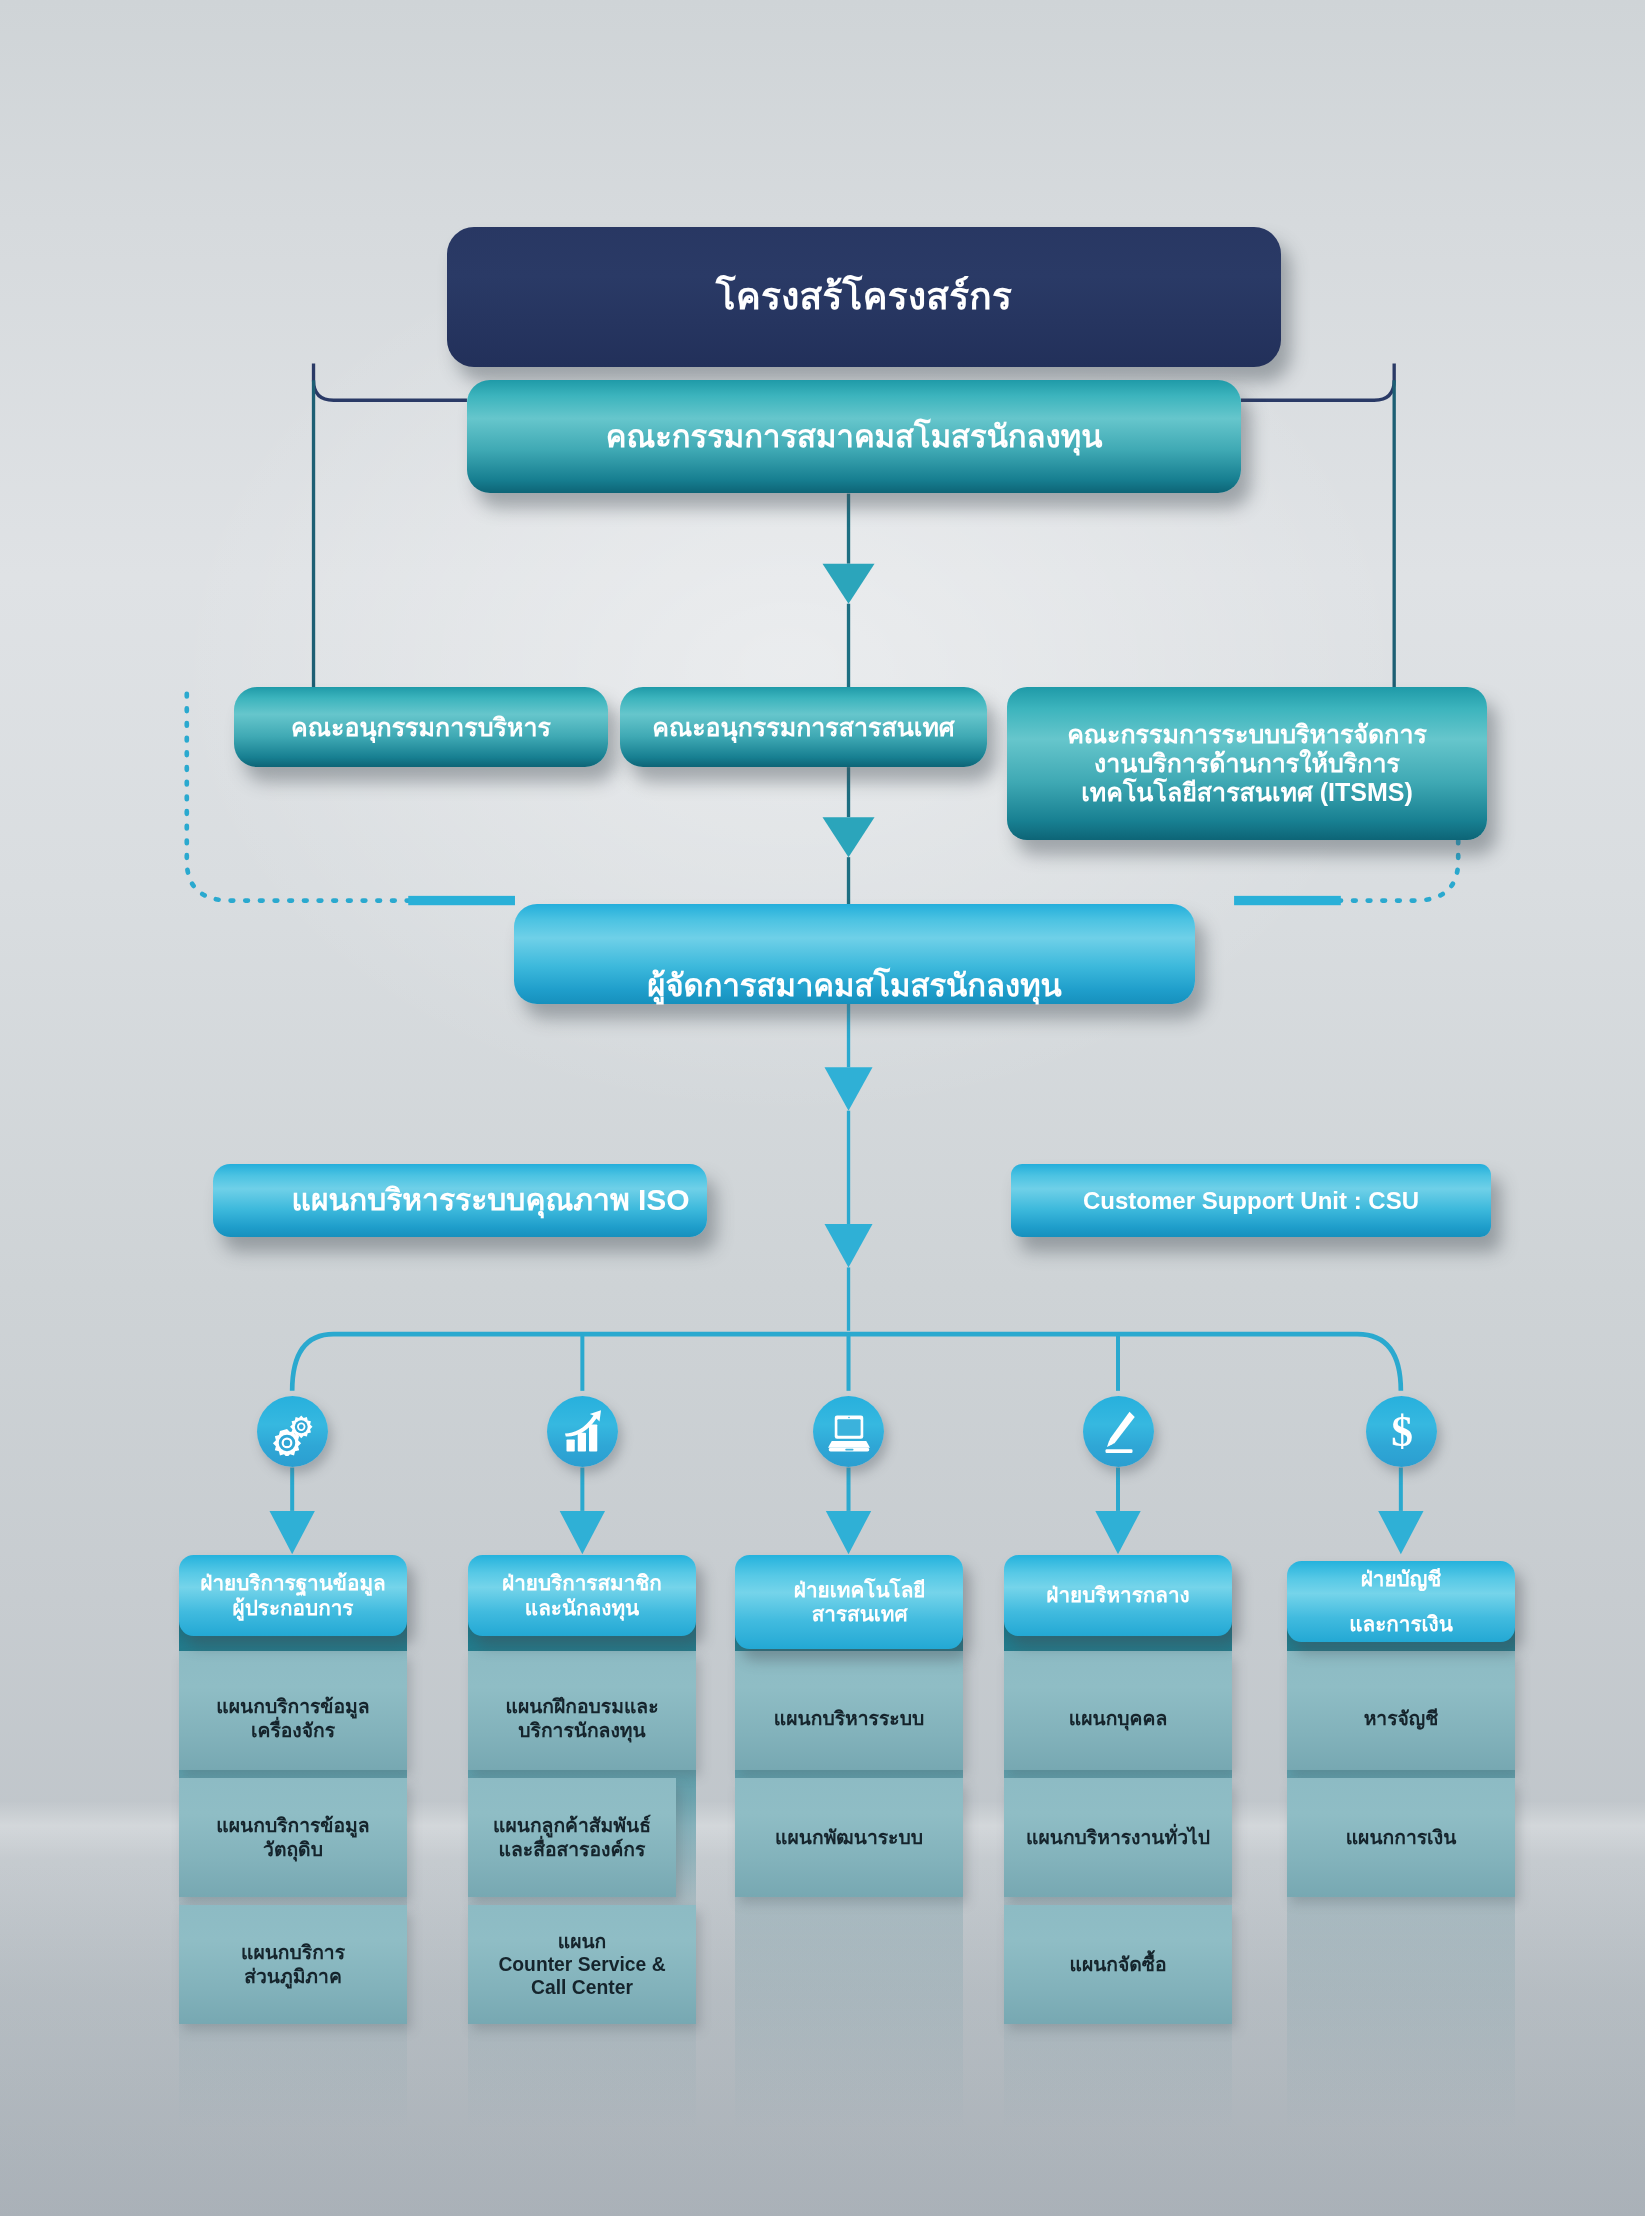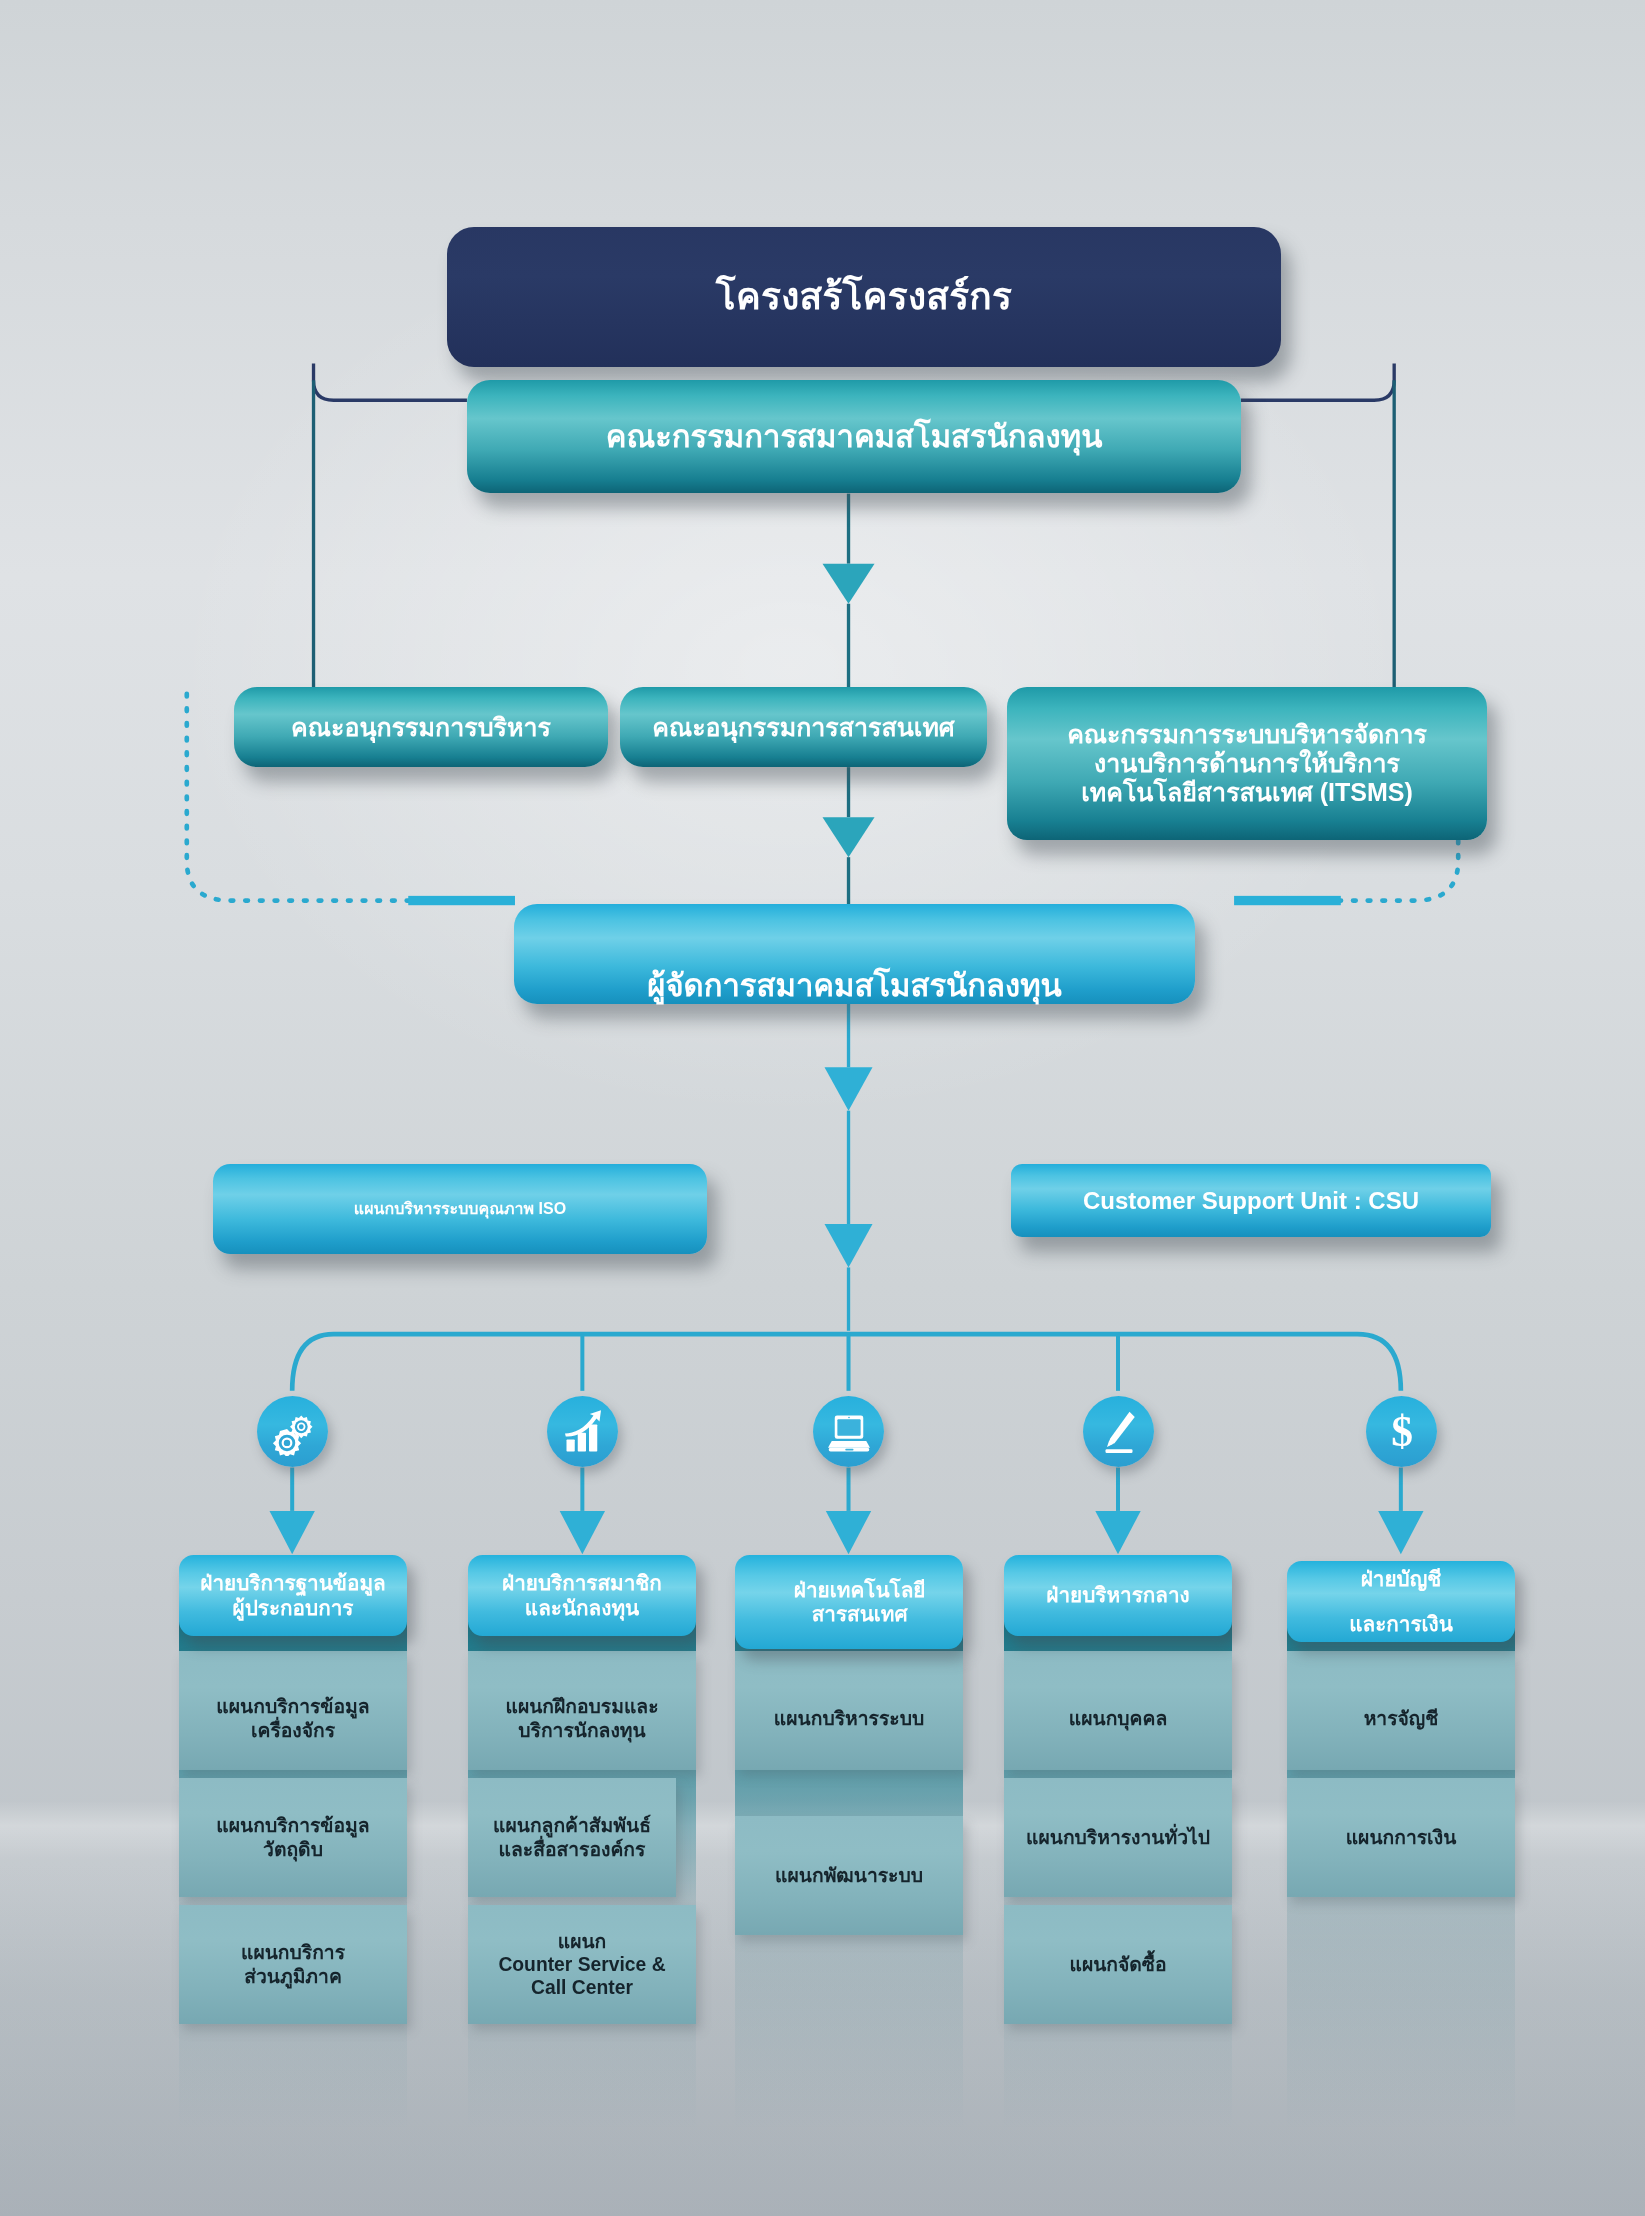--- a/index.html
+++ b/index.html
@@ -247,21 +247,21 @@
   <div class="node node-teal" style="left:1007px; top:687px; width:480px; height:153px; font-size:25px; flex-direction:column; border-radius:20px;">
     <span>คณะกรรมการระบบบริหารจัดการ</span>
     <span>งานบริการด้านการให้บริการ</span>
     <span>เทคโนโลยีสารสนเทศ (ITSMS)</span>
   </div>
 
   <div class="node node-cyan" style="left:514px; top:904px; width:681px; height:100px; font-size:31px;align-items:flex-end;">
     <span>ผู้จัดการสมาคมสโมสรนักลงทุน</span>
   </div>
 
-  <div class="node node-cyan" style="left:213px; top:1164px; width:494px; height:90px; font-size:16px; border-radius:17.3px;">
+  <div class="node node-cyan" style="left:213px; top:1164px; width:494px; height:73px; font-size:30px; border-radius:17.3px;justify-content:flex-end;">
     <span>แผนกบริหารระบบคุณภาพ ISO</span>
   </div>
 
   <div class="node node-cyan" style="left:1011px; top:1164px; width:480px; height:73px; font-size:24px; border-radius:11px;">
     <span>Customer Support Unit : CSU</span>
   </div>
 
   <div class="icon-badge" style="left:257px; top:1396px;">
     <svg width="48" height="48" viewBox="0 0 64 64" aria-hidden="true">
       <g fill="#ffffff">
@@ -366,21 +366,21 @@
 
   <div class="dept-head" style="left:735px; top:1555px; width:228px; height:94px; flex-direction:column;padding-left:28px;">
     <span>ฝ่ายเทคโนโลยี</span>
     <span>สารสนเทศ</span>
   </div>
 
   <div class="sub-cell" style="left:735px; top:1651px; width:228px; height:119px; padding-top:16px;">
     <span>แผนกบริหารระบบ</span>
   </div>
 
-  <div class="sub-cell" style="left:735px; top:1778px; width:228px; height:119px;margin-top:38px;">
+  <div class="sub-cell" style="left:735px; top:1778px; width:228px; height:119px;">
     <span>แผนกพัฒนาระบบ</span>
   </div>
 
   <div class="sub-column-base" style="left:1004px; top:1621px; width:228px; height:507px;"></div>
 
   <div class="dept-head" style="left:1004px; top:1555px; width:228px; height:81px; flex-direction:column;">
     <span>ฝ่ายบริหารกลาง</span>
     <span></span>
   </div>
 

